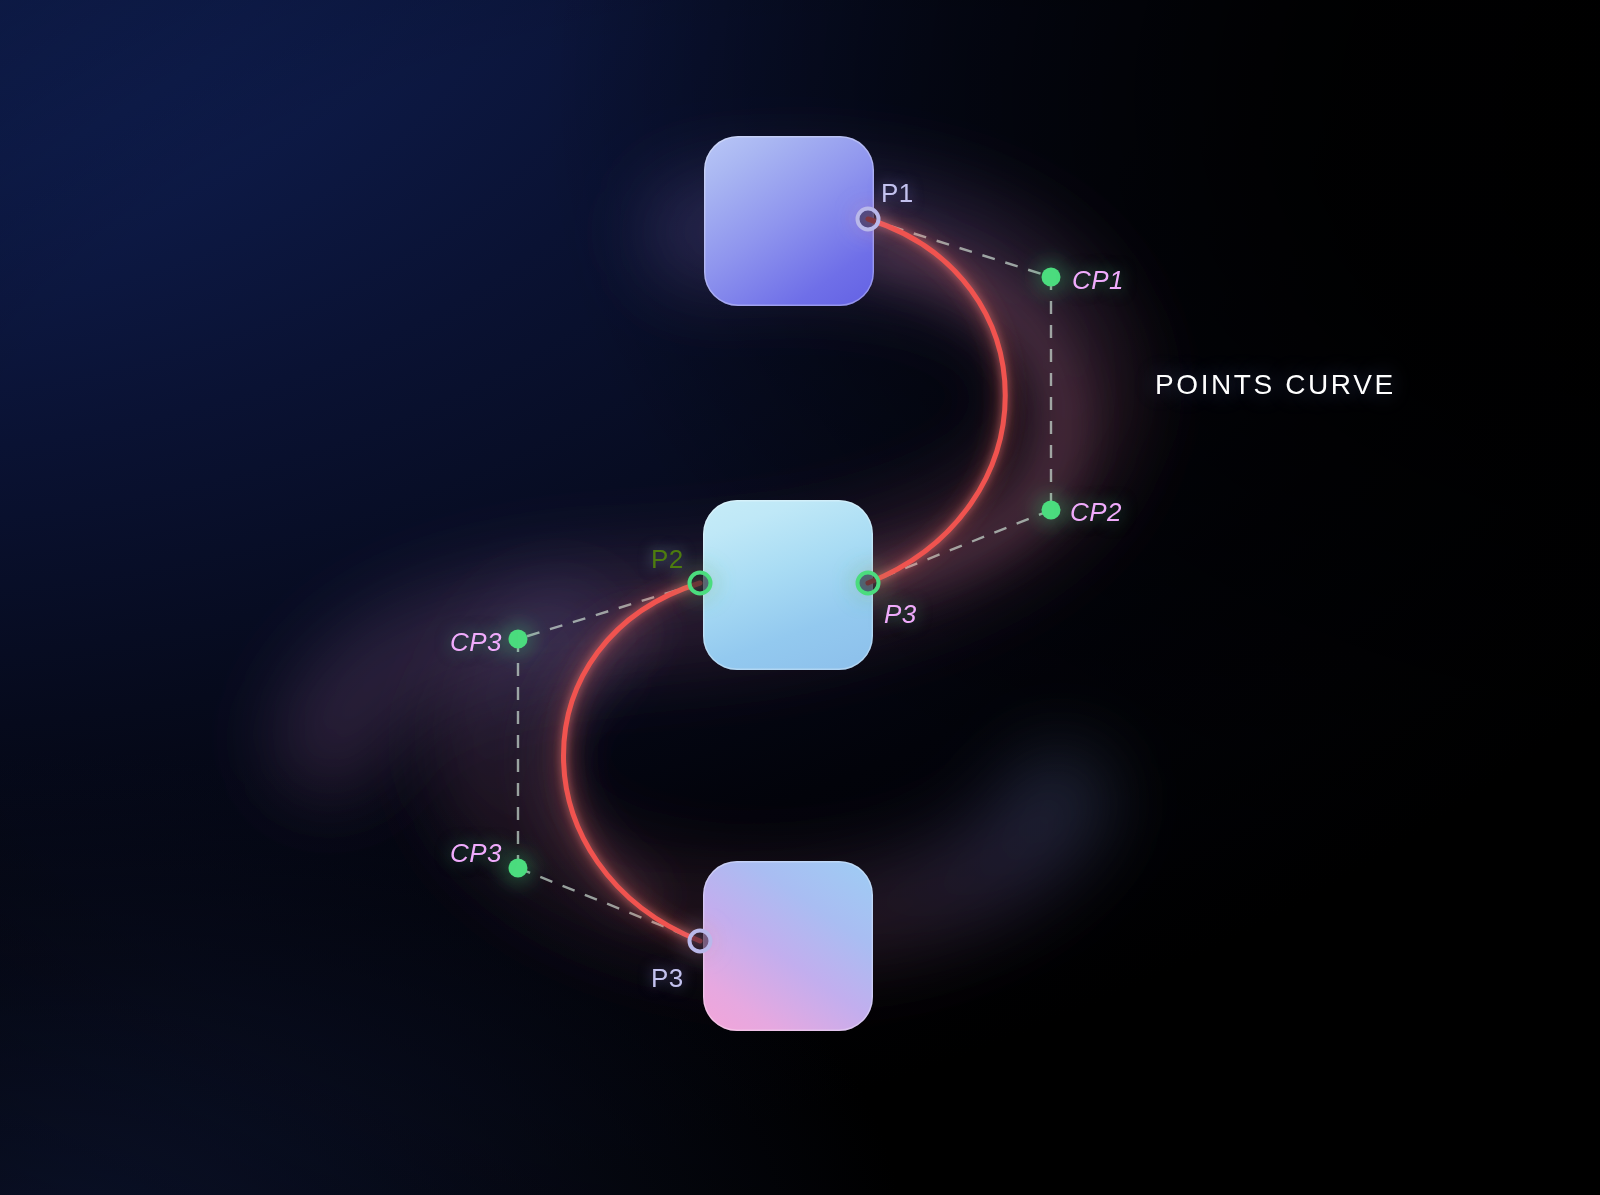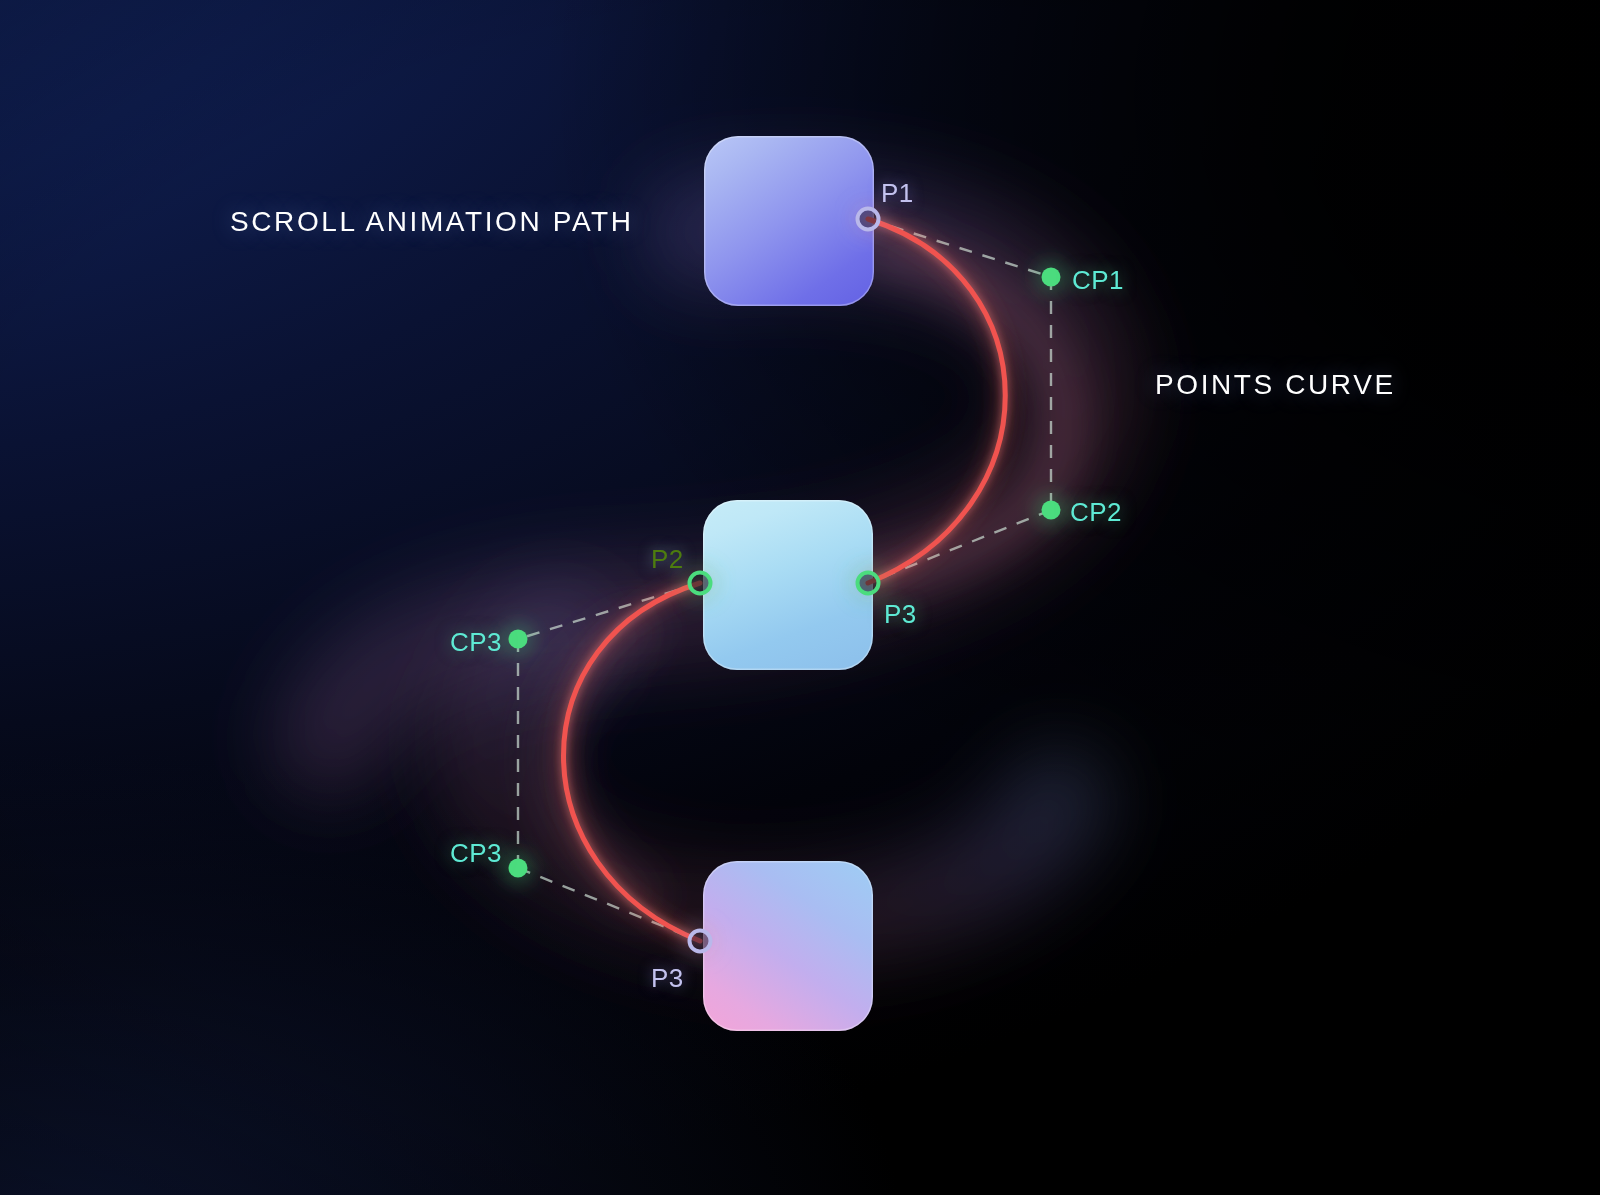--- a/index.html
+++ b/index.html
@@ -65,21 +65,21 @@
   #lbl-scroll{left:230px;top:206px;}
   #lbl-bezier{left:1155px;top:369px;}
   #lbl-control{left:230px;top:924px;}
 
   .pt-label{
     position:absolute;font-size:26px;font-weight:400;white-space:nowrap;
     letter-spacing:.4px;
   }
   .pt-label.violet{color:#c3c2ef;text-shadow:0 0 14px rgba(150,145,240,.55);}
   .pt-label.ice{color:#4d7c0f;text-shadow:0 0 14px rgba(170,215,240,.55);}
-  .pt-label.green{color:#5eead4;text-shadow:0 0 16px rgba(70,220,130,.55);}
+  .pt-label.green{color:#f0abfc;text-shadow:0 0 16px rgba(70,220,130,.55);font-style:italic;}
 
   #t-p1{left:881px;top:178px;}
   #t-cp1{left:1072px;top:265px;}
   #t-cp2{left:1070px;top:497px;}
   #t-p2{left:651px;top:544px;}
   #t-p3m{left:884px;top:599px;}
   #t-cp3a{left:450px;top:627px;}
   #t-cp3b{left:450px;top:838px;}
   #t-p3b{left:651px;top:963px;}
 </style>
@@ -200,21 +200,20 @@
         </g>
         <g>
           <circle cx="700" cy="941" r="15" fill="none" stroke="#b9b8ea" stroke-width="6" stroke-opacity="0.28" filter="url(#glowBlur)"></circle>
           <circle cx="700" cy="941" r="10.5" fill="rgba(20,18,40,0.50)" stroke="#b9b8ea" stroke-width="4"></circle>
         </g>
       </g>
   </svg>
 
   <div class="bg-layer bg-vignette"></div>
 
-  <div class="section-label" id="lbl-scroll">SCROLL ANIMATION PATH</div>
   <div class="section-label" id="lbl-bezier">POINTS CURVE</div>
 
   <div class="pt-label violet" id="t-p1">P1</div>
   <div class="pt-label green" id="t-cp1">CP1</div>
   <div class="pt-label green" id="t-cp2">CP2</div>
   <div class="pt-label ice" id="t-p2">P2</div>
   <div class="pt-label green" id="t-p3m">P3</div>
   <div class="pt-label green" id="t-cp3a">CP3</div>
   <div class="pt-label green" id="t-cp3b">CP3</div>
   <div class="pt-label violet" id="t-p3b">P3</div>

